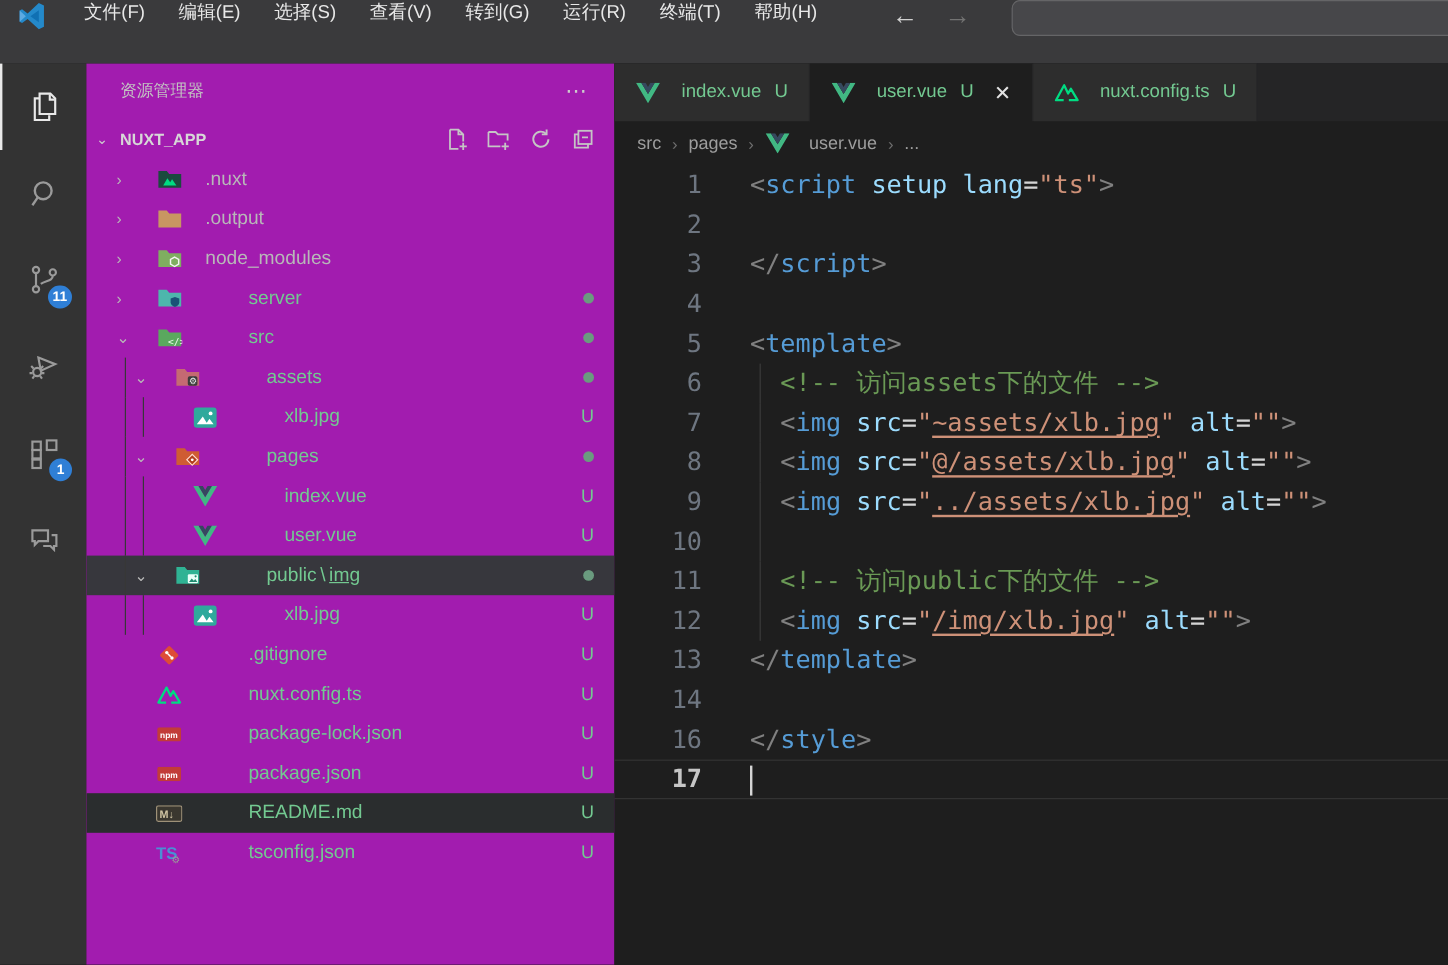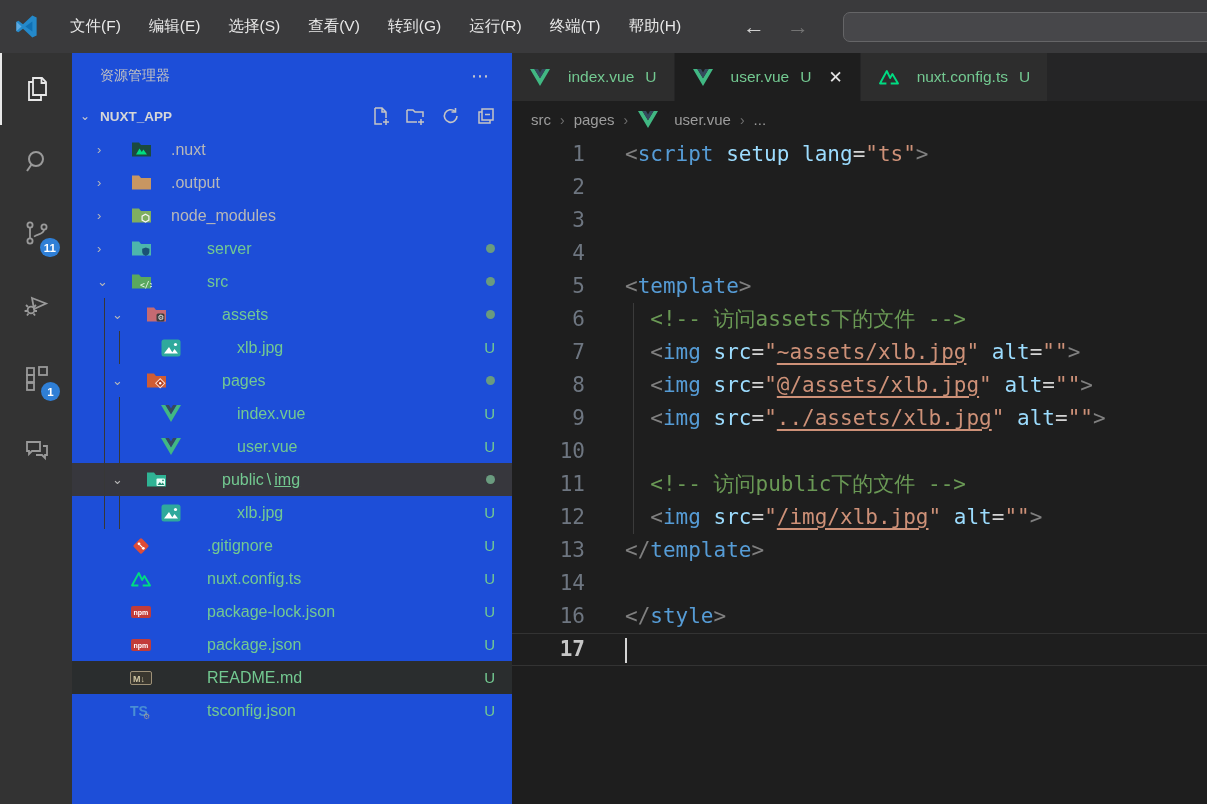--- a/index.html
+++ b/index.html
@@ -1,21 +1,21 @@
 <!DOCTYPE html>
 <html><head>
 <meta charset="utf-8">
 <style>
   * { margin:0; padding:0; box-sizing:border-box; }
   html,body { width:1207px; height:804px; overflow:hidden; background:#1e1e1e;
     font-family:"Liberation Sans", sans-serif; }
   svg { display:block; }
 
   
-  .titlebar { height:53px; background:#3a3a3c; display:flex; align-items:center;
+  .titlebar { height:53px; background:#3a3a3c; display:flex; align-items:flex-start;
     color:#e8e8e8; overflow:hidden; }
   .vscode-logo { margin:0 16px 0 13px; }
   .menu-item { padding:6px 14px; font-size:15.5px; cursor:default; border-radius:5px; }
   .nav-arrows { display:flex; align-items:center; gap:22px; margin-left:48px; font-size:22px; }
   .nav-back { color:#d0d0d0; }
   .nav-fwd { color:#737373; }
   .cmd-box { flex:1; height:30px; margin-left:34px; margin-right:-8px;
     background:#47474a; border:1px solid #656567; border-radius:7px; }
 
   
@@ -24,21 +24,21 @@
   
   .activitybar { width:72px; background:#333333; display:flex; flex-direction:column; }
   .ab-item { height:72px; display:flex; align-items:center; justify-content:center;
     position:relative; border-left:2px solid transparent; }
   .ab-item.active { border-left-color:#e9e9e9; }
   .ab-badge { position:absolute; right:12px; bottom:12px; min-width:19px; height:19px;
     padding:0 4px; border-radius:10px; background:#2f7fd6; color:#fff; font-size:11.5px;
     font-weight:bold; display:flex; align-items:center; justify-content:center; }
 
   
-  .sidebar { width:440px; background:#1d4ed8; color:#cccccc; display:flex; flex-direction:column; }
+  .sidebar { width:440px; background:#a21caf; color:#cccccc; display:flex; flex-direction:column; }
   .sb-header { height:46px; display:flex; align-items:center; padding:0 22px 0 28px; font-size:14px; color:#c2c2c2; }
   .sb-more { margin-left:auto; font-size:18px; letter-spacing:1px; color:#cccccc; }
   .section-row { height:34px; display:flex; align-items:center; padding:0 16px 0 8px;
     font-weight:bold; font-size:13.5px; color:#d7d7d7; }
   .sec-chevron { width:20px; font-size:12px; font-weight:normal; color:#cccccc; }
   .sec-actions { margin-left:auto; display:flex; gap:15px; }
   .sec-actions span { display:flex; }
 
   .tree { flex:1; overflow:hidden; }
   .tree-row { height:33px; display:flex; align-items:center; position:relative; font-size:16px; }
@@ -535,20 +535,21 @@
   </div>
         <div class="code-line">
     
     <span class="ln">2</span>
     <span class="ct"></span>
     
   </div>
         <div class="code-line">
     
     <span class="ln">3</span>
+    <span class="ct"><span class="tk-p">&lt;/</span><span class="tk-t">script</span><span class="tk-p">&gt;</span></span>
     
   </div>
         <div class="code-line">
     
     <span class="ln">4</span>
     <span class="ct"></span>
     
   </div>
         <div class="code-line">
     

